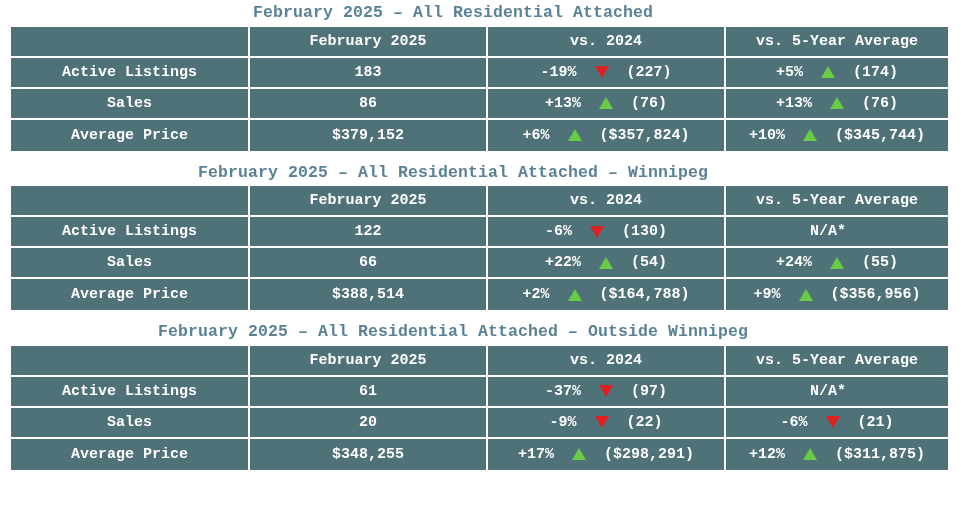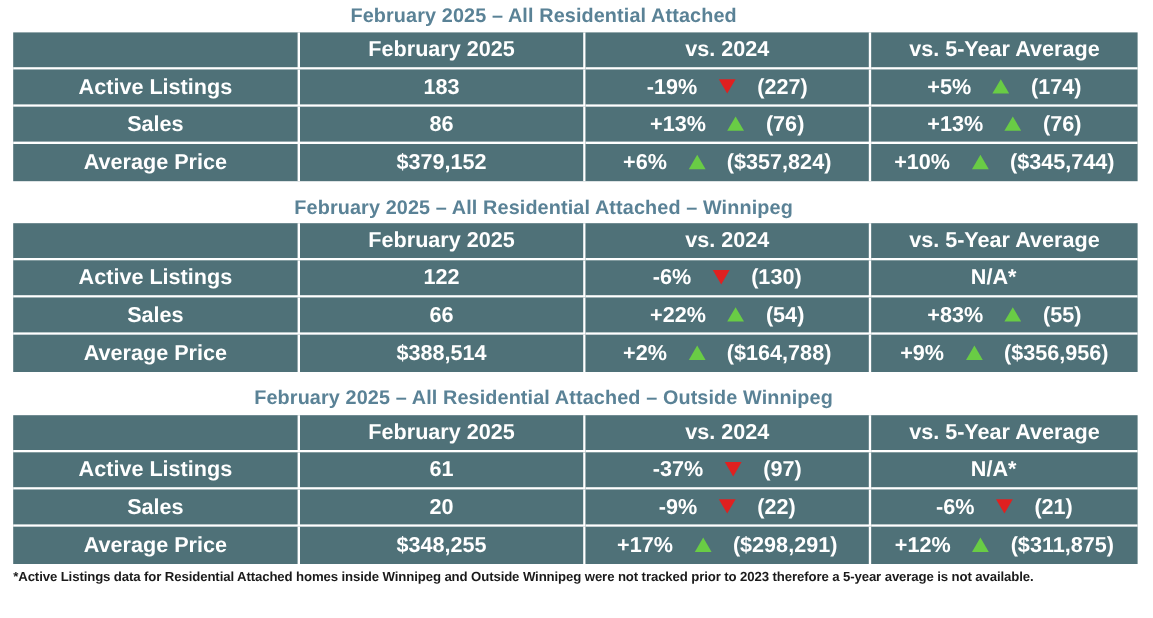--- a/index.html
+++ b/index.html
@@ -18,20 +18,21 @@
   .page {
     width: 961px;
     height: 515px;
     position: relative;
     background: #ffffff;
     box-sizing: border-box;
   }
 
   .section {
     width: 906px;
+    font-family: Liberation Mono, monospace;
   }
 
   .section-title {
     text-align: center;
     font-size: 16.5px;
     font-weight: bold;
     color: #5a8296;
     letter-spacing: 0.1px;
     line-height: 1;
     padding-top: 5px;
@@ -45,21 +46,21 @@
     table-layout: fixed;
     width: 937px;
     margin-left: 11px;
     background: #ffffff;
   }
 
   .stats-table td,
   .stats-table th {
     background: #4f7178;
     color: #ffffff;
-    font-size: 18px;
+    font-size: 15px;
     font-weight: bold;
     height: 31px;
     padding: 0 8px;
     box-sizing: border-box;
     border-right: 2px solid #ffffff;
     border-bottom: 2px solid #ffffff;
     vertical-align: middle;
     white-space: nowrap;
     overflow: hidden;
   }
@@ -231,21 +232,21 @@
           <td class="col-current">66</td>
           <td class="col-prev">
             <span class="cell-inner">
               <span class="pct">+22%</span>
               <span class="arrow up"></span>
               <span class="base">(54)</span>
             </span>
           </td>
           <td class="col-five">
             <span class="cell-inner">
-              <span class="pct">+83%</span>
+              <span class="pct">+24%</span>
               <span class="arrow up"></span>
               <span class="base">(55)</span>
             </span>
           </td>
         </tr>
         <tr>
           <td class="col-label">Average Price</td>
           <td class="col-current">$388,514</td>
           <td class="col-prev">
             <span class="cell-inner">
@@ -331,15 +332,14 @@
               <span class="pct">+12%</span>
               <span class="arrow up"></span>
               <span class="base">($311,875)</span>
             </span>
           </td>
         </tr>
       </tbody>
     </table>
   </div>
 
-  <div class="footnote">*Active Listings data for Residential Attached homes inside Winnipeg and Outside Winnipeg were not tracked prior to 2023 therefore a 5-year average is not available.</div>
 
 </div>
 
 </body></html>

